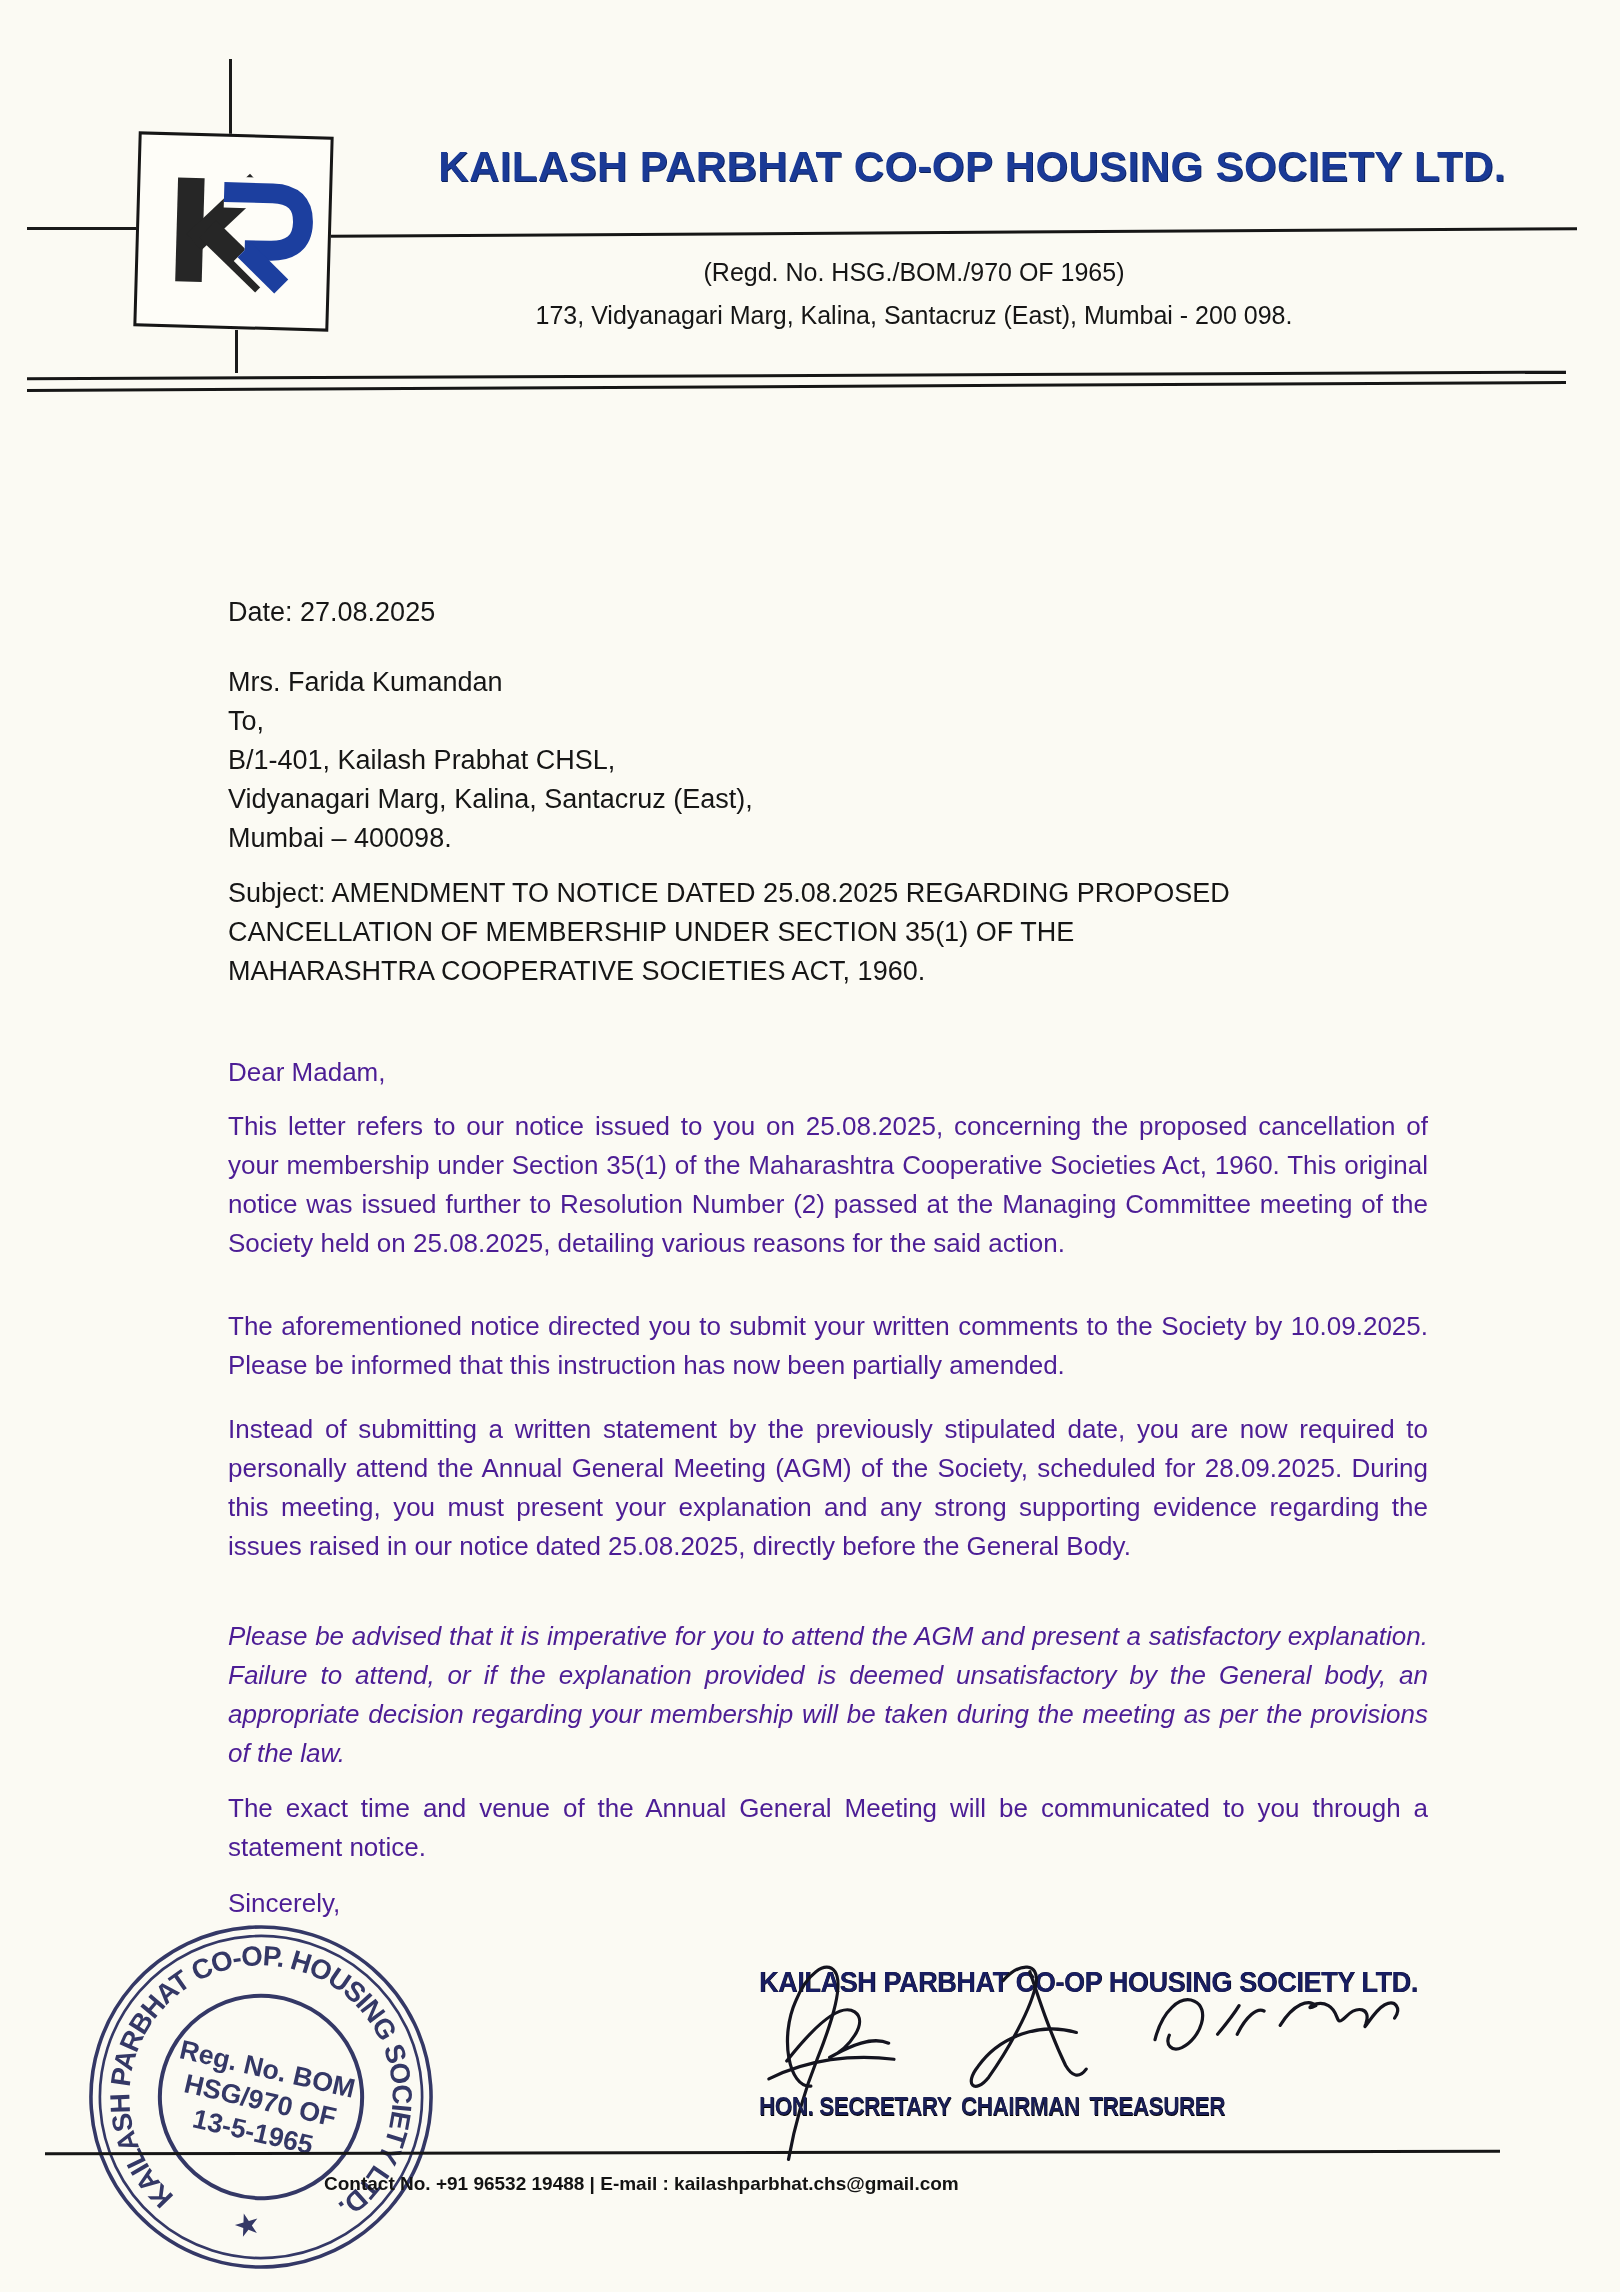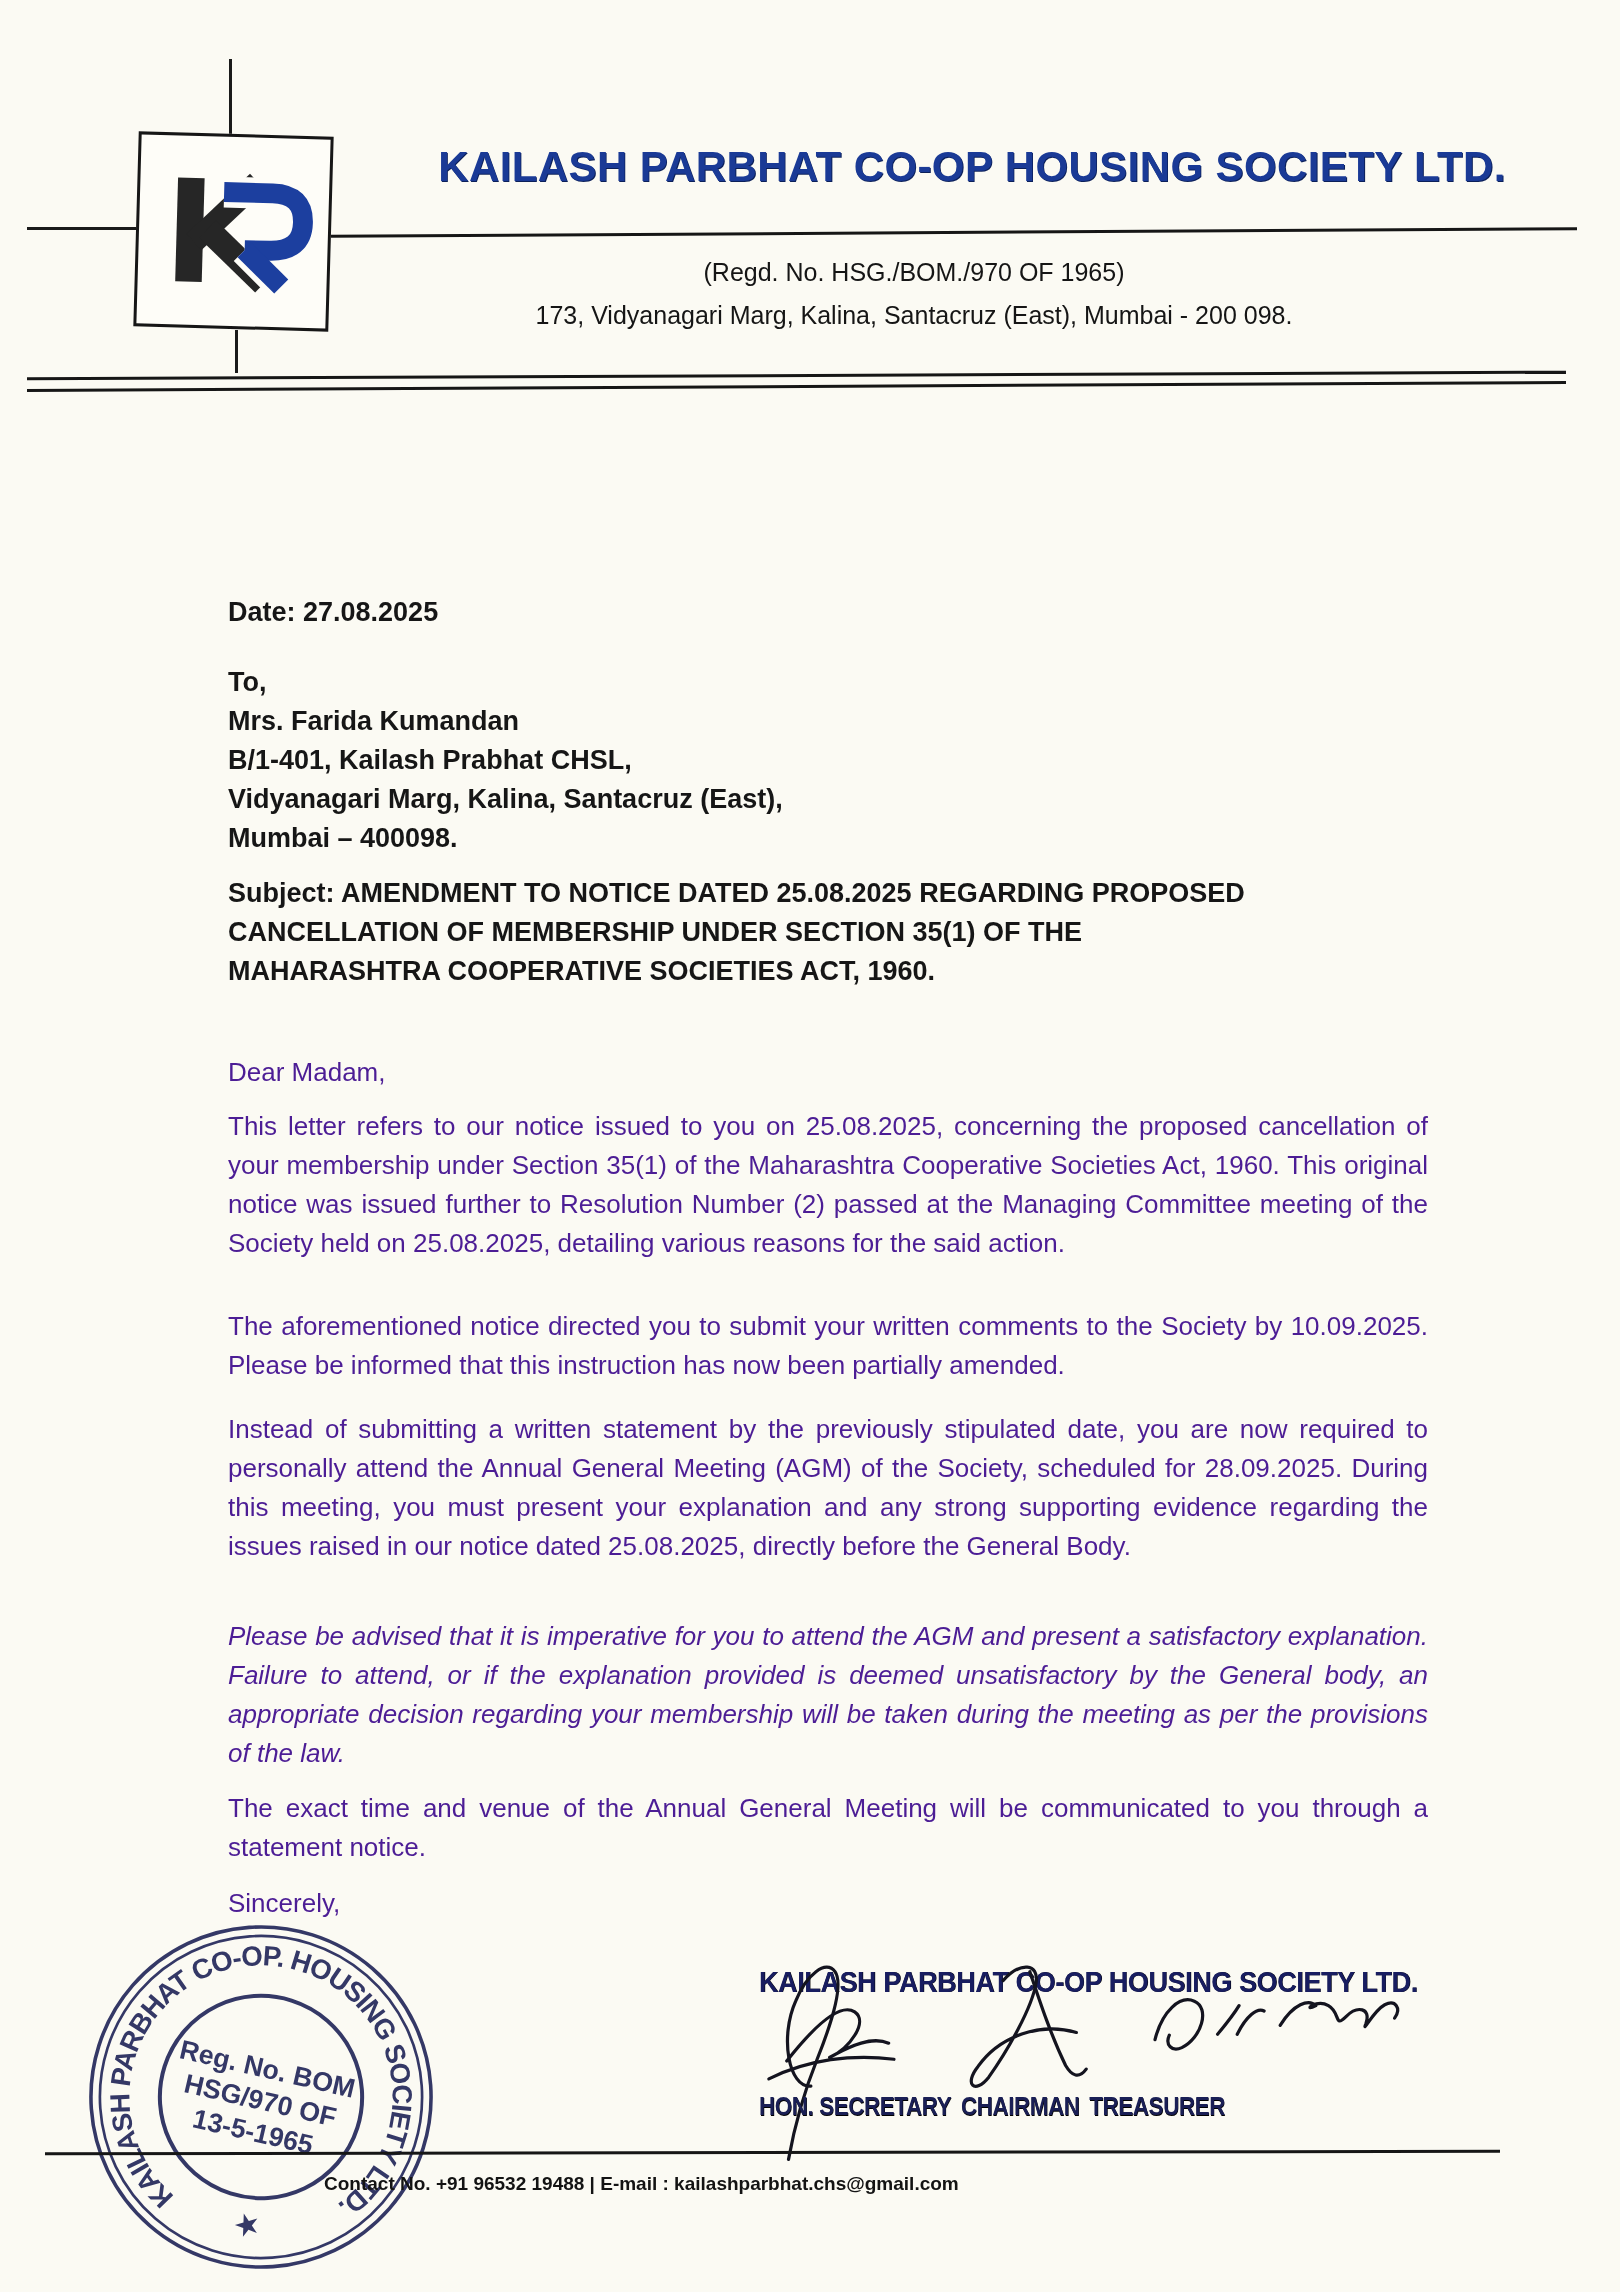--- a/index.html
+++ b/index.html
@@ -29,21 +29,21 @@
   }
   .hdr-line {
     left: 484px; top: 258px; width: 860px;
     font-size: 25px; font-weight: 400; text-align: center; white-space: nowrap;
     color: #151515;
   }
   .hdr-line2 { top: 301px; }
   .rule { background: #161616; }
 
   
-  .bold30 { font-size: 27px; font-weight: 700; line-height: 39px; color: #161616; }
+  .bold30 { font-size: 27px; font-weight: 400; line-height: 39px; color: #161616; }
   .body-text {
     font-size: 26px; font-weight: 400; line-height: 39px; color: #4c1d95;
     text-align: justify; text-align-last: left;
   }
   .letter-col { left: 228px; width: 1200px; }
   .subject-line { display: block; }
 
   
   .company-sig-line {
     left: 759px; top: 1967px; width: 466px;
@@ -94,22 +94,22 @@
 <div class="abs org-title">KAILASH PARBHAT CO-OP HOUSING SOCIETY LTD.</div>
 <div class="abs hdr-line">(Regd. No. HSG./BOM./970 OF 1965)</div>
 <div class="abs hdr-line hdr-line2">173, Vidyanagari Marg, Kalina, Santacruz (East), Mumbai - 200 098.</div>
 
 <div class="abs rule" style="left:27px; top:374px; width:1539px; height:3.1px; transform:rotate(-0.25deg);"></div>
 <div class="abs rule" style="left:27px; top:385px; width:1539px; height:3.1px; transform:rotate(-0.3deg);"></div>
 
 <div class="abs letter-col bold30" style="top:593px;">Date: 27.08.2025</div>
 
 <div class="abs letter-col bold30" style="top:663px;">
+  <div>Mrs. Farida Kumandan</div>
   <div>To,</div>
-  <div>Mrs. Farida Kumandan</div>
   <div>B/1-401, Kailash Prabhat CHSL,</div>
   <div>Vidyanagari Marg, Kalina, Santacruz (East),</div>
   <div>Mumbai – 400098.</div>
 </div>
 
 <div class="abs letter-col bold30" style="top:874px;">
   <span class="subject-line">Subject: AMENDMENT TO NOTICE DATED 25.08.2025 REGARDING PROPOSED</span>
   <span class="subject-line">CANCELLATION OF MEMBERSHIP UNDER SECTION 35(1) OF THE</span>
   <span class="subject-line">MAHARASHTRA COOPERATIVE SOCIETIES ACT, 1960.</span>
 </div>

